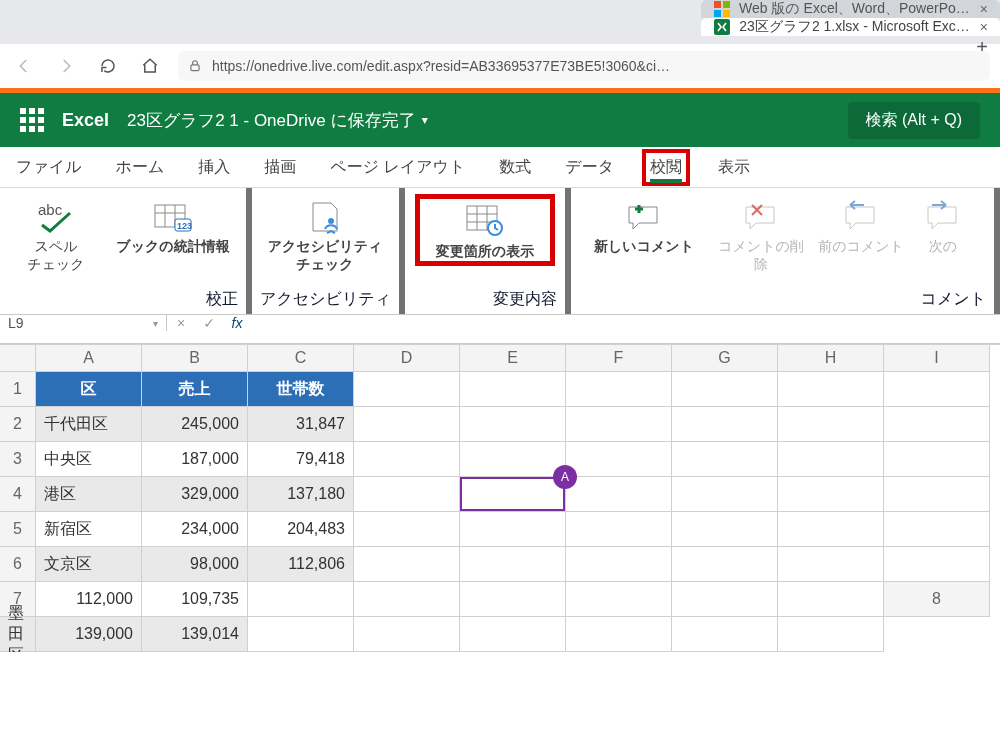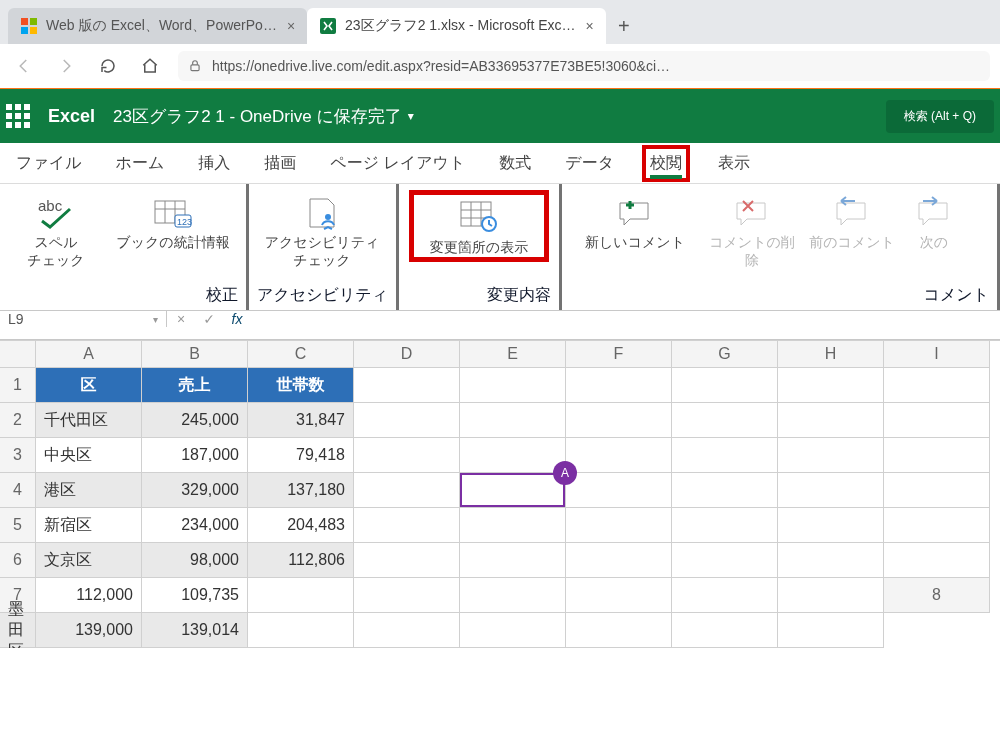--- a/index.html
+++ b/index.html
@@ -20,22 +20,23 @@
     color: #333;
     background: #fff;
     width: 1000px;
   }
   
   .browser-tabs {
     display: flex;
     align-items: flex-end;
     height: 44px;
     background: #e6e8eb;
-    padding-left: 8px;
+    padding-left: 16px;
     gap: 0;
+    flex-direction: column;
   }
   .tab {
     display: flex;
     align-items: center;
     gap: 8px;
     height: 36px;
     padding: 0 10px 0 12px;
     border-top-left-radius: 6px;
     border-top-right-radius: 6px;
     background: #d2d5d9;
@@ -51,21 +52,21 @@
   .new-tab {
     width: 36px; height: 36px;
     display: flex; align-items: center; justify-content: center;
     color: #555; font-size: 20px;
   }
   .addr-bar {
     display: flex;
     align-items: center;
     height: 44px;
     background: #fff;
-    border-bottom: 1px solid #f97316;
+    border-bottom: 5px solid #f97316;
     padding: 0 10px;
     gap: 14px;
   }
   .nav-btn {
     width: 28px; height: 28px;
     display: flex; align-items: center; justify-content: center;
     color: #555;
   }
   .nav-btn.disabled { color: #b8b8b8; }
   .url-box {
@@ -80,21 +81,21 @@
   }
   .url-box .lock { color: #777; }
   .url-text { white-space: nowrap; overflow: hidden; text-overflow: ellipsis; font-size: 14px; }
   
   .excel-header {
     height: 54px;
     background: var(--green);
     color: #fff;
     display: flex;
     align-items: center;
-    padding: 0 6px;
+    padding: 0 20px;
     gap: 18px;
   }
   .waffle {
     width: 24px; height: 24px;
     display: grid;
     grid-template-columns: repeat(3, 6px);
     grid-template-rows: repeat(3, 6px);
     gap: 3px;
   }
   .waffle span { background: #fff; }
@@ -102,21 +103,21 @@
   .doc-status {
     display: flex; align-items: center; gap: 6px;
     font-size: 17px;
   }
   .chev-down { font-size: 12px; }
   .excel-header .spacer { flex: 1; }
   .search-chip {
     background: #0b6a38;
     padding: 8px 18px;
     border-radius: 4px;
-    font-size: 12px;
+    font-size: 16px;
   }
   
   .ribbon-tabs {
     display: flex;
     align-items: center;
     height: 40px;
     padding: 0 10px;
     gap: 22px;
     background: #fff;
     border-bottom: 1px solid #dcdcdc;
@@ -136,34 +137,34 @@
   .ribbon {
     display: flex;
     background: #fff;
     border-bottom: 1px solid #c8c8c8;
     height: 126px;
   }
   .rgroup {
     display: flex;
     flex-direction: column;
     align-items: stretch;
-    border-right: 3px solid #737373;
+    border-right: 6px solid #737373;
     padding: 6px 8px 2px 8px;
   }
   .rgroup .buttons { flex: 1; display: flex; gap: 4px; align-items: flex-start; }
   .rbtn {
     display: flex; flex-direction: column; align-items: center;
     width: 96px;
     text-align: center;
     font-size: 14px;
     color: #444;
     line-height: 1.25;
     padding-top: 2px;
   }
-  .rbtn.wide { width: 130px; }
+  .rbtn.wide { width: 130px; font-weight: bold; }
   .rbtn .icon { height: 42px; display: flex; align-items: center; justify-content: center; }
   .rbtn.disabled { color: #b4b4b4; text-align: center; }
   .group-label { text-align: right; font-size: 16px; color: #0f172a; padding-bottom: 2px; }
   .highlight-box {
     border: 5px solid var(--highlight-red);
     margin: 0 2px;
   }
   
   .formula-bar {
     display: flex; align-items: flex-start;

